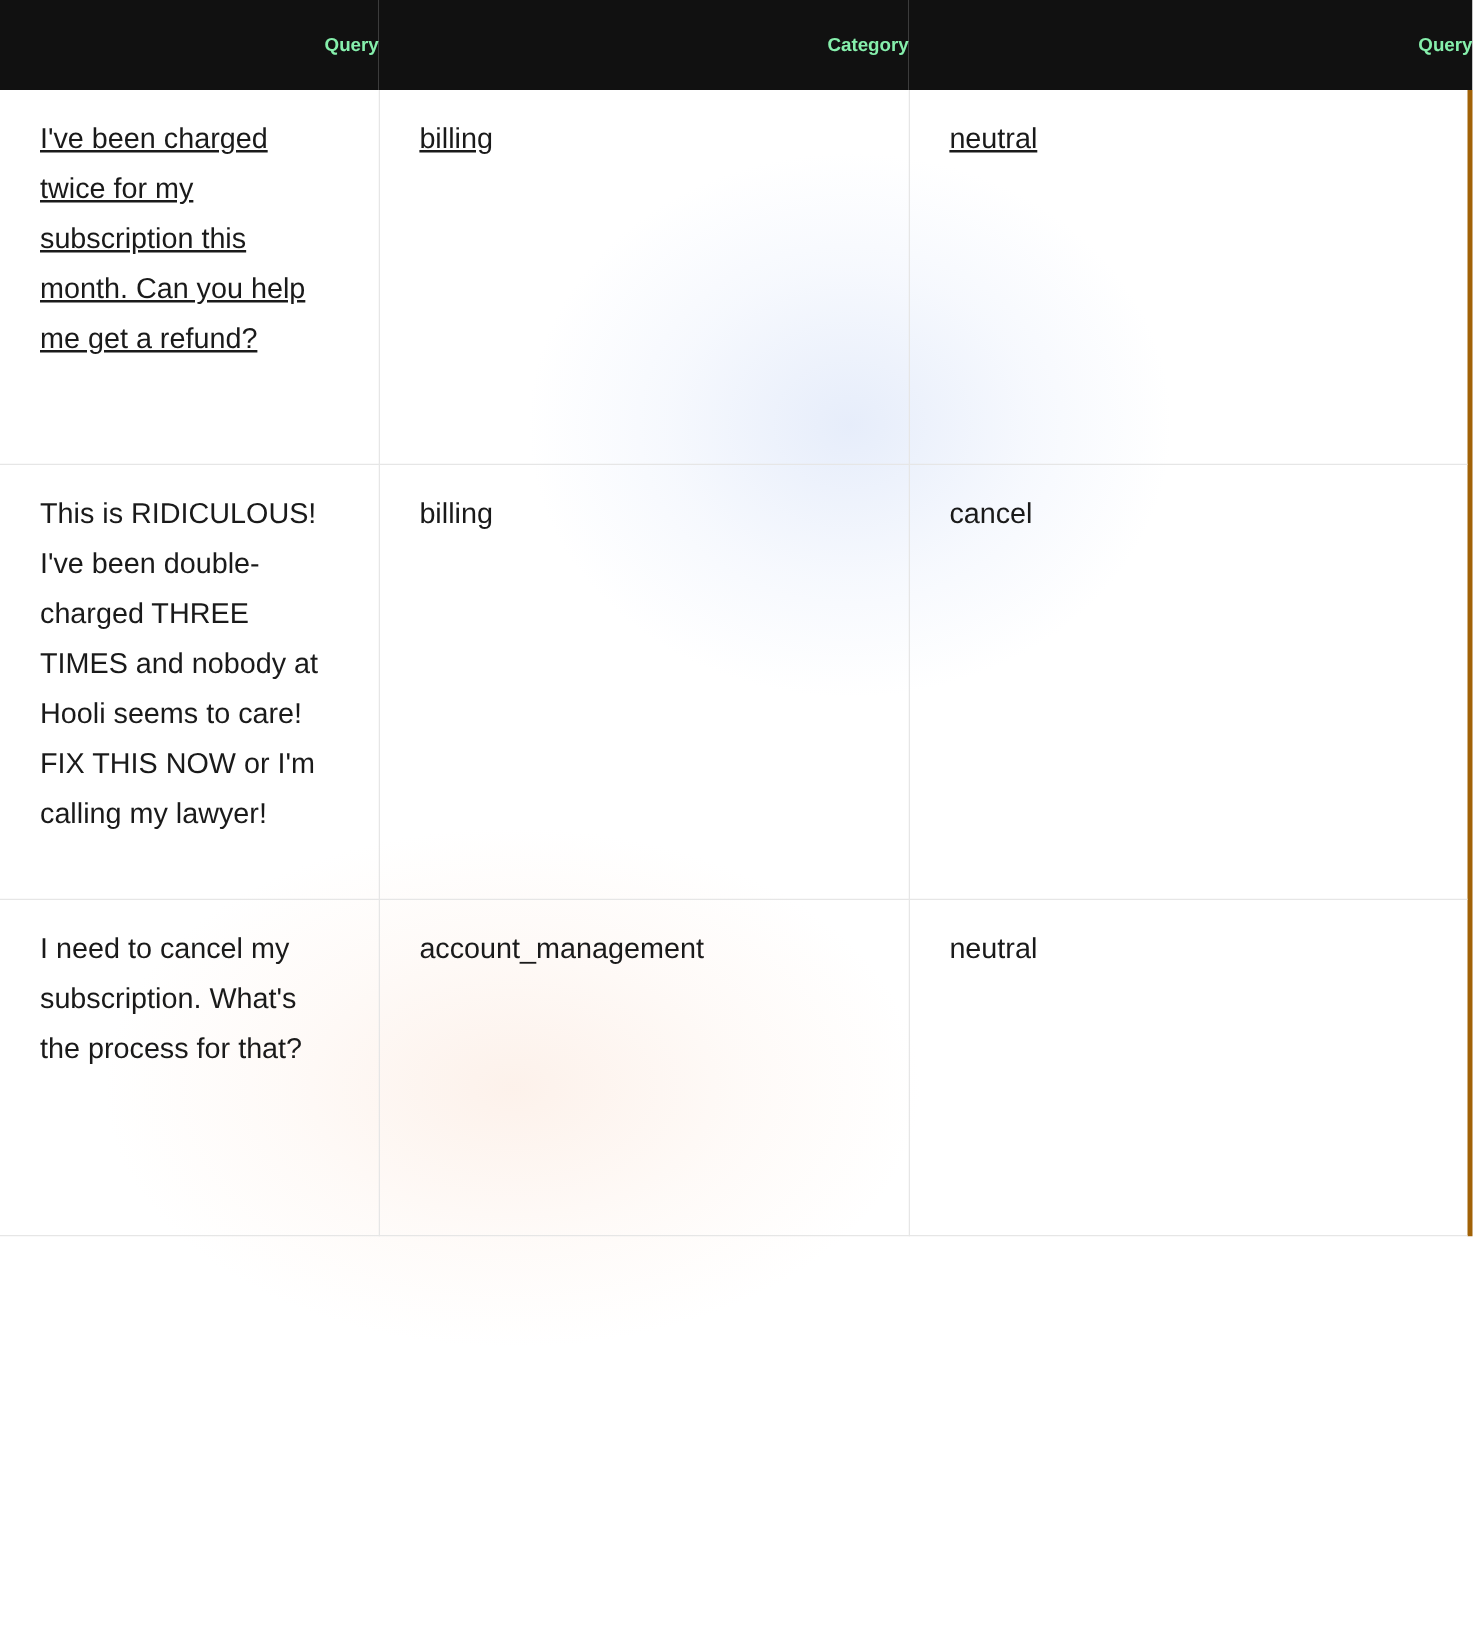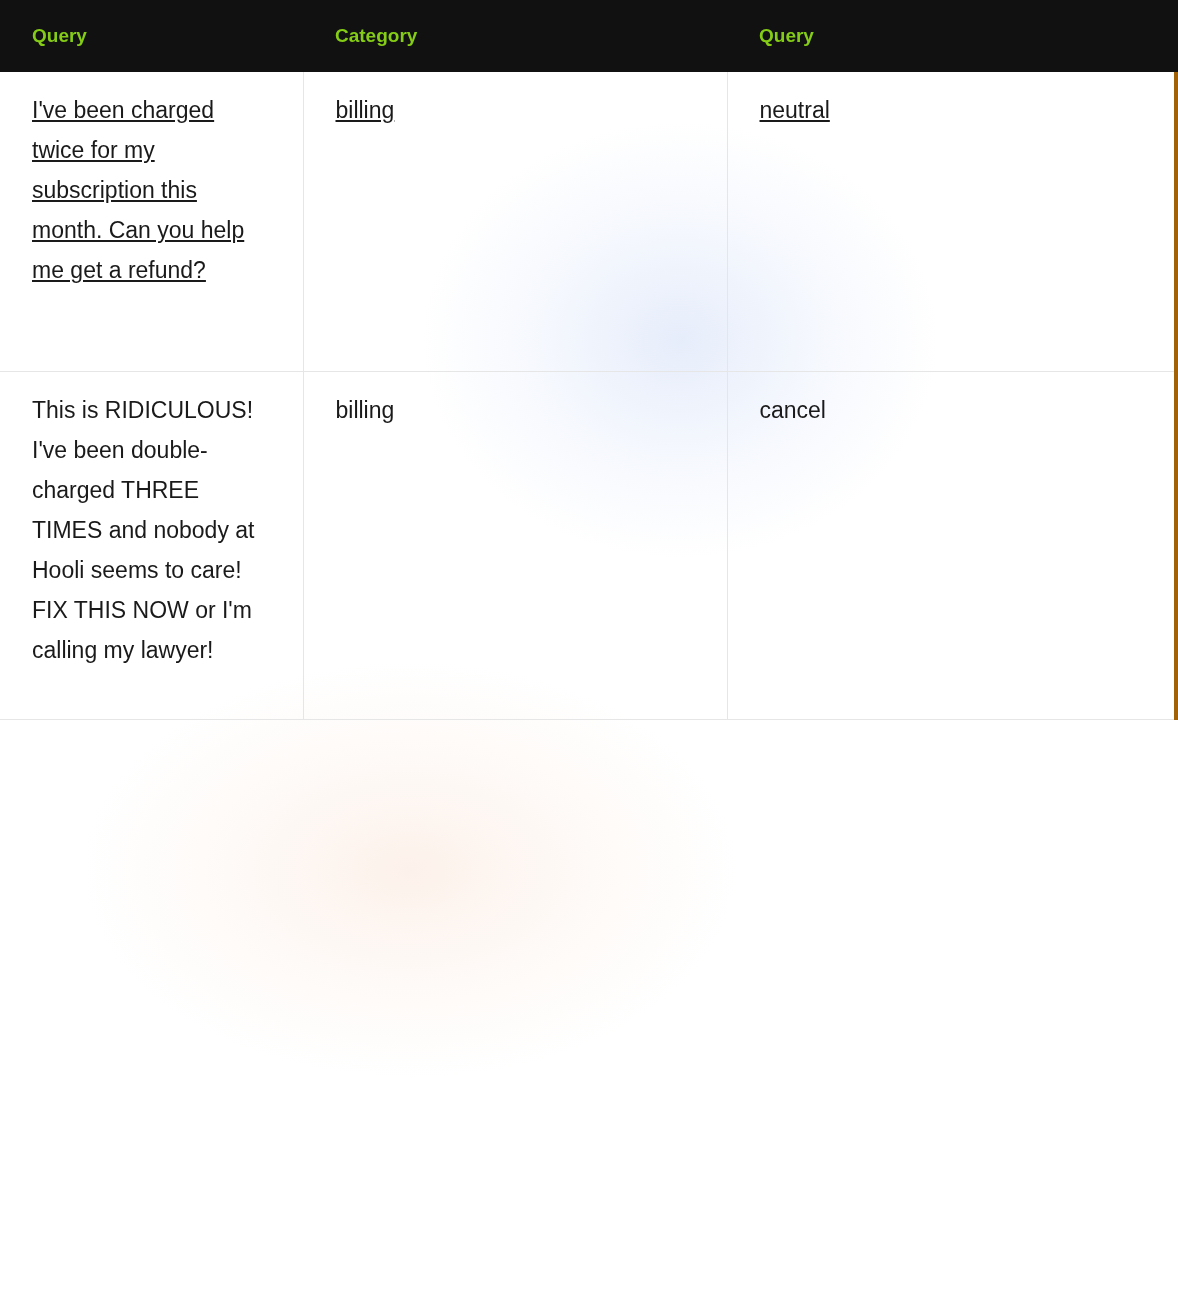--- a/index.html
+++ b/index.html
@@ -1,21 +1,21 @@
 <!DOCTYPE html>
 <html><head>
 <meta charset="utf-8">
 <style>
   html,body{margin:0;padding:0;background:#fff;}
   body{width:1178px;height:1306px;overflow:hidden;position:relative;font-family:"Liberation Sans","DejaVu Sans",sans-serif;color:#1a1a1a;}
   .glow-blue{position:absolute;left:420px;top:120px;width:520px;height:440px;border-radius:50%;background:radial-gradient(ellipse at center, rgba(200,215,245,0.45) 0%, rgba(220,230,250,0.25) 40%, rgba(255,255,255,0) 70%);pointer-events:none;}
   .glow-peach{position:absolute;left:80px;top:660px;width:660px;height:420px;border-radius:50%;background:radial-gradient(ellipse at center, rgba(250,225,210,0.45) 0%, rgba(252,236,226,0.25) 40%, rgba(255,255,255,0) 70%);pointer-events:none;}
   table{position:relative;border-collapse:collapse;width:1178px;table-layout:fixed;}
   thead tr{background:#111111;height:72px;}
-  th{color:#84cc16;font-weight:bold;font-size:19px;text-align:left;padding:0 0 0 32px;vertical-align:middle;}
+  th{color:#86efac;font-weight:bold;font-size:15px;text-align:right;padding:0 0 0 32px;vertical-align:middle;}
   td{vertical-align:top;font-size:23px;line-height:40px;padding:18px 30px 0 32px;border-right:1px solid #e6e6e6;border-bottom:1px solid #e6e6e6;}
   td:last-child{border-right:8px solid #a16207;}
   col.c1{width:303px;} col.c2{width:424px;} col.c3{width:451px;}
   tr.r1{height:299px;text-decoration:underline;} tr.r2{height:348px;margin-top:40px;} tr.r3{height:318px;} tr.r4{height:269px;}
 </style>
 </head>
 <body>
 
 <div class="glow-blue"></div>
 <div class="glow-peach"></div>
@@ -37,14 +37,19 @@
     <tr class="r1">
       <td>I've been charged twice for my subscription this month. Can you help me get a refund?</td>
       <td>billing</td>
       <td>neutral</td>
     </tr>
     <tr class="r2">
       <td>This is RIDICULOUS! I've been double-charged THREE TIMES and nobody at Hooli seems to care! FIX THIS NOW or I'm calling my lawyer!</td>
       <td>billing</td>
       <td>cancel</td>
     </tr>
+    <tr class="r4">
+      <td>I need to cancel my subscription. What's the process for that?</td>
+      <td>account_management</td>
+      <td>neutral</td>
+    </tr>
   </tbody>
 </table>
 
 </body></html>

